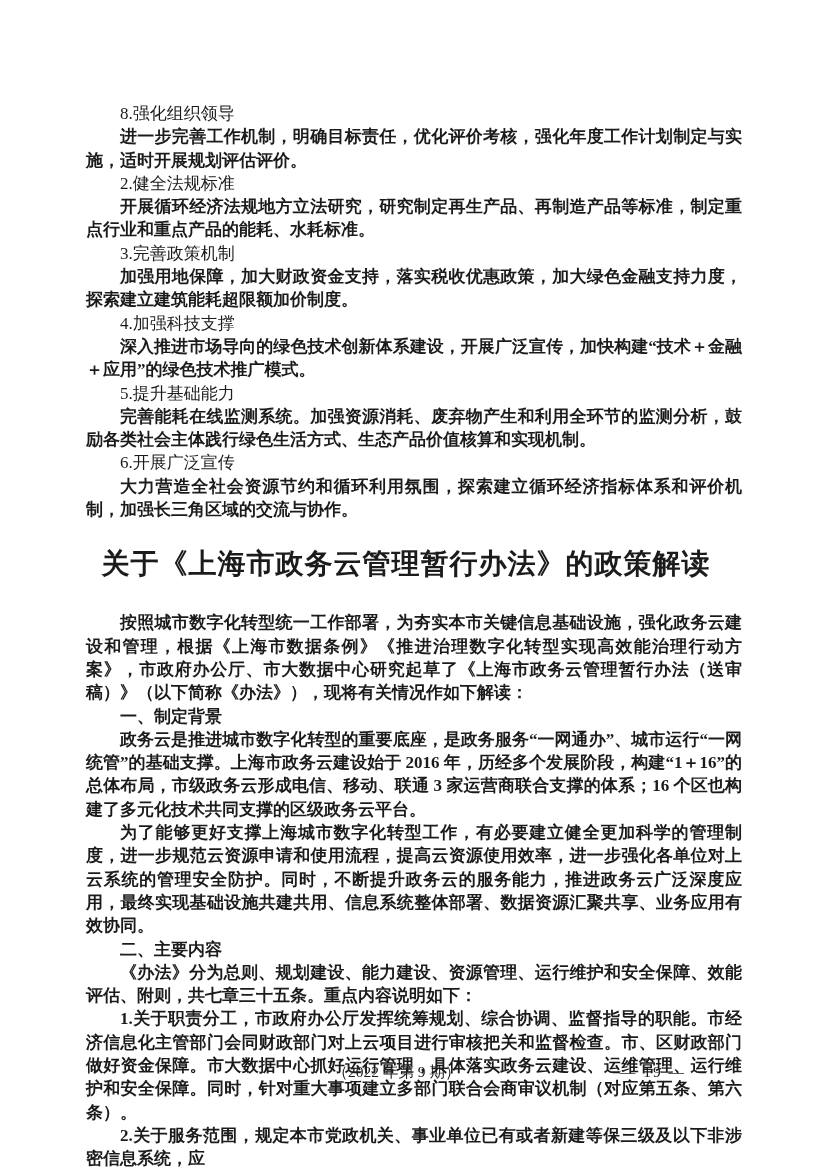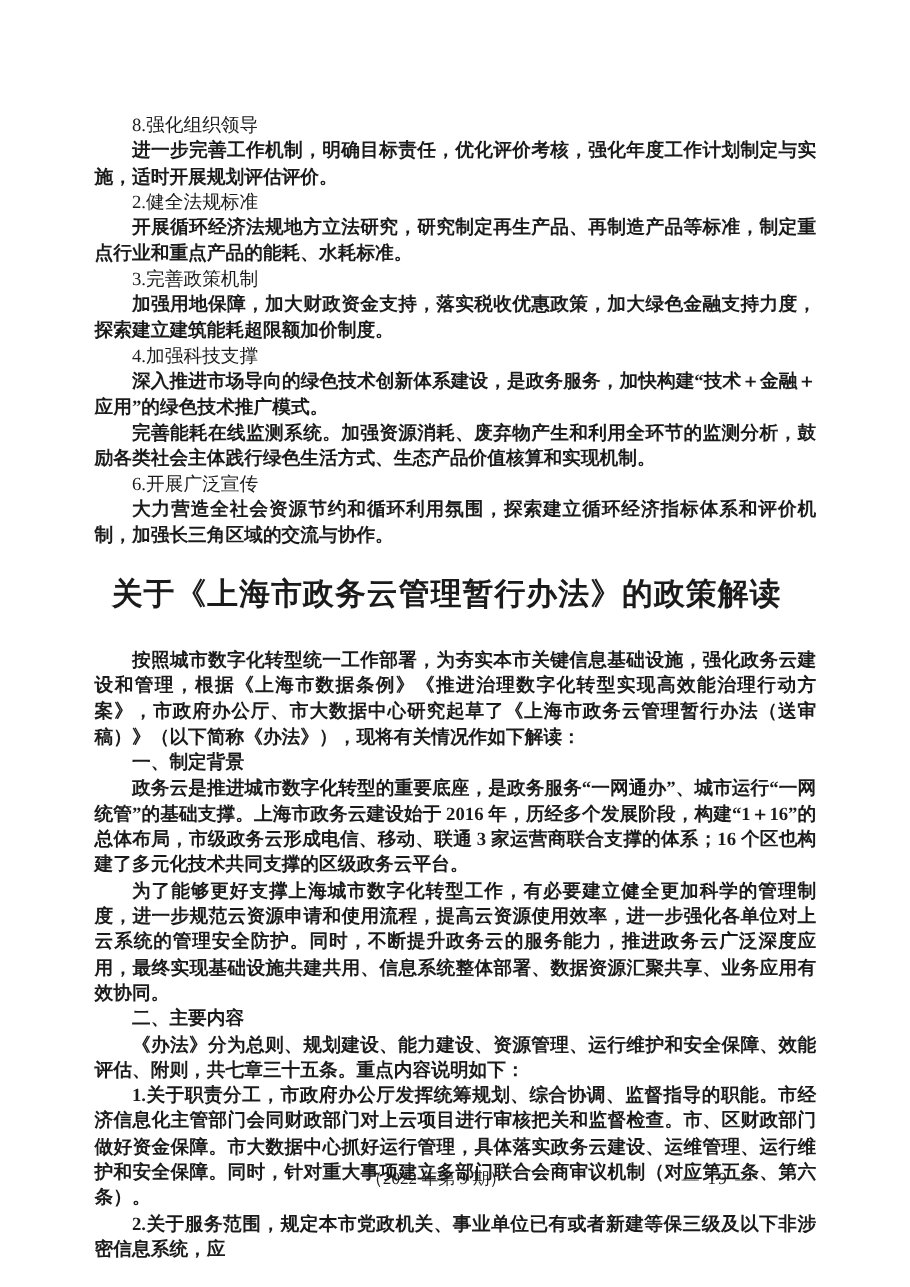--- a/index.html
+++ b/index.html
@@ -69,21 +69,22 @@
 <div class="page-body">
 
   <div>
     <p class="num-heading">8.强化组织领导</p>
     <p class="para">进一步完善工作机制，明确目标责任，优化评价考核，强化年度工作计划制定与实施，适时开展规划评估评价。</p>
     <p class="num-heading">2.健全法规标准</p>
     <p class="para">开展循环经济法规地方立法研究，研究制定再生产品、再制造产品等标准，制定重点行业和重点产品的能耗、水耗标准。</p>
     <p class="num-heading">3.完善政策机制</p>
     <p class="para">加强用地保障，加大财政资金支持，落实税收优惠政策，加大绿色金融支持力度，探索建立建筑能耗超限额加价制度。</p>
     <p class="num-heading">4.加强科技支撑</p>
-    <p class="para">深入推进市场导向的绿色技术创新体系建设，是政务服务，加快构建“技术＋金融＋应用”的绿色技术推广模式。</p>
+    <p class="para">深入推进市场导向的绿色技术创新体系建设，开展广泛宣传，加快构建“技术＋金融＋应用”的绿色技术推广模式。</p>
+    <p class="num-heading">5.提升基础能力</p>
     <p class="para">完善能耗在线监测系统。加强资源消耗、废弃物产生和利用全环节的监测分析，鼓励各类社会主体践行绿色生活方式、生态产品价值核算和实现机制。</p>
     <p class="num-heading">6.开展广泛宣传</p>
     <p class="para">大力营造全社会资源节约和循环利用氛围，探索建立循环经济指标体系和评价机制，加强长三角区域的交流与协作。</p>
   </div>
 
   <h1 class="article-title">关于《上海市政务云管理暂行办法》的政策解读</h1>
 
   <div>
     <p class="para">按照城市数字化转型统一工作部署，为夯实本市关键信息基础设施，强化政务云建设和管理，根据《上海市数据条例》《推进治理数字化转型实现高效能治理行动方案》，市政府办公厅、市大数据中心研究起草了《上海市政务云管理暂行办法（送审稿）》（以下简称《办法》），现将有关情况作如下解读：</p>
     <p class="bold-heading">一、制定背景</p>

